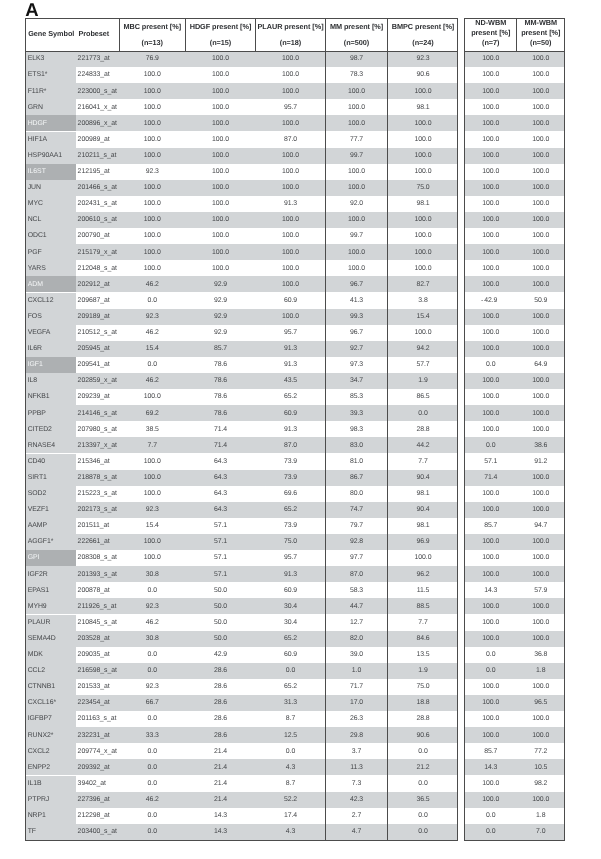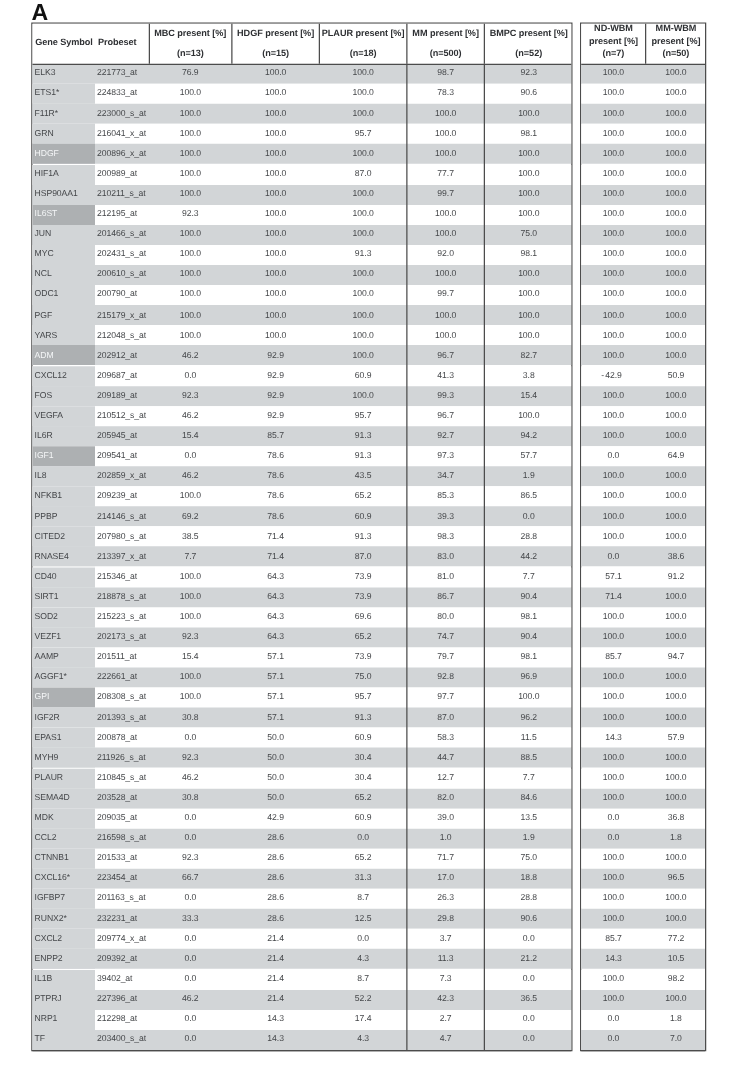--- a/index.html
+++ b/index.html
@@ -151,21 +151,21 @@
       <div class="hdrcell" style="left: 230px; top: 3px; width: 69px;">
         <div class="ln">PLAUR present [%]</div>
         <div class="ln" style="margin-top: 7px;">(n=18)</div>
       </div>
       <div class="hdrcell" style="left: 300px; top: 3px; width: 61px;">
         <div class="ln">MM present [%]</div>
         <div class="ln" style="margin-top: 7px;">(n=500)</div>
       </div>
       <div class="hdrcell" style="left: 362px; top: 3px; width: 70px;">
         <div class="ln">BMPC present [%]</div>
-        <div class="ln" style="margin-top: 7px;">(n=52)</div>
+        <div class="ln" style="margin-top: 7px;">(n=24)</div>
       </div>
       <div class="txt l" style="left: 1.7px; top: 36.3px; color: rgb(69, 71, 74);">ELK3</div>
       <div class="txt l" style="left: 51.6px; top: 36.3px;">221773_at</div>
       <div class="txt c" style="left: 93.5px; width: 65.5px; top: 36.3px;">76.9</div>
       <div class="txt c" style="left: 160px; width: 69px; top: 36.3px;">100.0</div>
       <div class="txt c" style="left: 230px; width: 69px; top: 36.3px;">100.0</div>
       <div class="txt c" style="left: 300px; width: 61px; top: 36.3px;">98.7</div>
       <div class="txt c" style="left: 362px; width: 70px; top: 36.3px;">92.3</div>
       <div class="txt l" style="left: 1.7px; top: 52.4px; color: rgb(69, 71, 74);">ETS1*</div>
       <div class="txt l" style="left: 51.6px; top: 52.4px;">224833_at</div>

